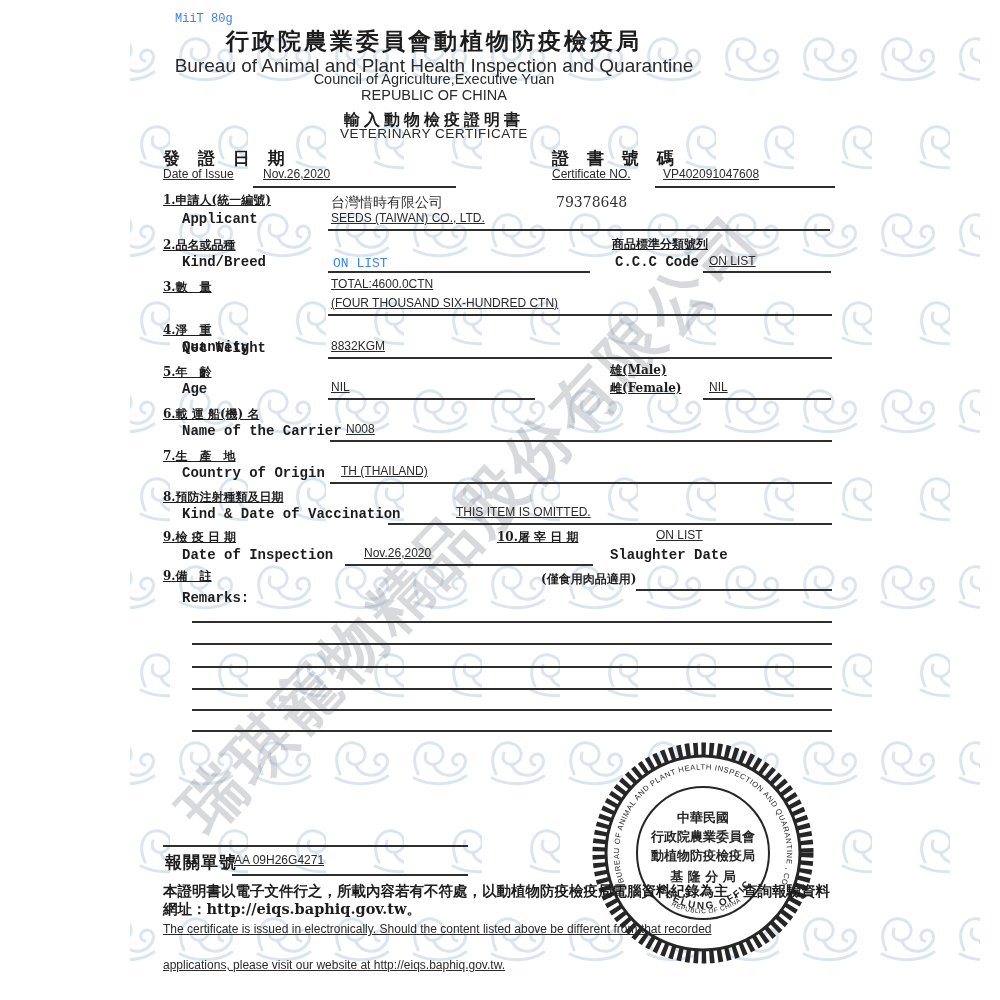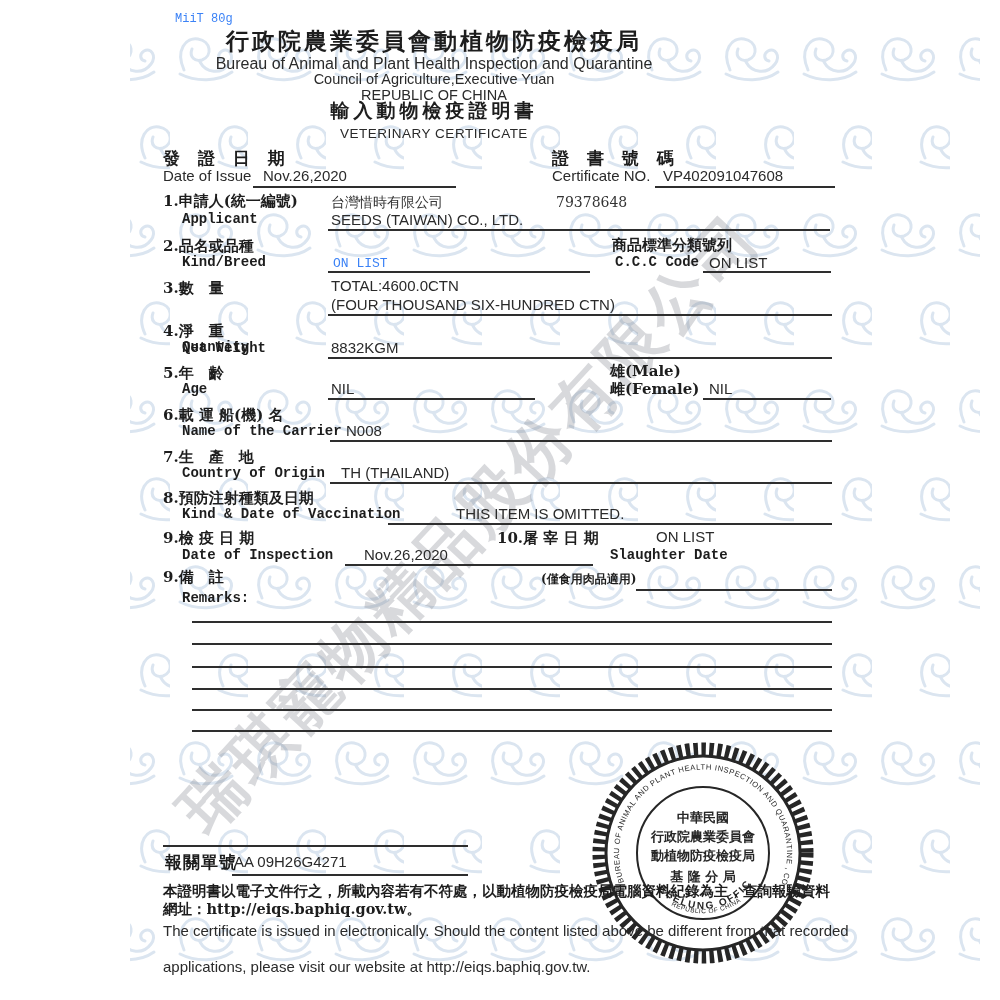--- a/index.html
+++ b/index.html
@@ -14,21 +14,21 @@
             color:rgba(125,130,140,0.30);z-index:1;}
   .content{position:absolute;left:0;top:0;width:1000px;height:1000px;z-index:2;}
   
   .zh{font-family:"DejaVu Serif","DejaVu Sans",serif;font-weight:bold;color:#1d1d1d;}
   .zhl{font-family:"DejaVu Serif","DejaVu Sans",serif;font-weight:normal;color:#333;}
   .mono{font-family:"Liberation Mono","DejaVu Sans Mono",monospace;font-weight:bold;color:#1d1d1d;}
   .monol{font-family:"Liberation Mono","DejaVu Sans Mono",monospace;font-weight:normal;color:#3b82f6;}
   .val{font-family:"Liberation Sans","DejaVu Sans",sans-serif;color:#2a2a2a;}
   .ctr{left:0;width:868px;text-align:center;}
   .line{position:absolute;border-bottom:2px solid #2e2e2e;height:0;}
-  .f15{font-size:15px;} .f14{font-size:14px;} .f13{font-size:13px;} .f12{font-size:12px;} .f16{font-size:17px;}
+  .f15{font-size:12px;text-decoration:underline;} .f14{font-size:14px;} .f13{font-size:13px;} .f12{font-size:12px;} .f16{font-size:17px;}
 </style>
 </head>
 <body>
 
 <div class="page">
 
   <svg class="wm-pattern" xmlns="http://www.w3.org/2000/svg" width="1000" height="1000">
     <defs>
       <pattern id="wm" width="78" height="176" patternUnits="userSpaceOnUse" x="14" y="30">
         <g stroke="#dbe5f0" stroke-width="3" fill="none" stroke-linecap="round">
@@ -42,24 +42,24 @@
     <rect x="130" y="25" width="850" height="960" fill="url(#wm)"></rect>
   </svg>
 
   <div class="wm-text">瑞琪寵物精品股份有限公司</div>
 
   <div class="content">
 
     <div class="abs monol f12" style="left:175px;top:12px;">MiiT 80g</div>
 
     <div class="abs ctr zh" style="top:26px;font-size:23px;letter-spacing:3px;">行政院農業委員會動植物防疫檢疫局</div>
-    <div class="abs ctr val" style="top:55px;font-size:16px;">Bureau of Animal and Plant Health Inspection and Quarantine</div>
+    <div class="abs ctr val" style="top:55px;font-size:19px;">Bureau of Animal and Plant Health Inspection and Quarantine</div>
     <div class="abs ctr val" style="top:71px;font-size:14.5px;">Council of Agriculture,Executive Yuan</div>
     <div class="abs ctr val" style="top:87px;font-size:14.5px;">REPUBLIC OF CHINA</div>
-    <div class="abs ctr zh" style="top:98px;font-size:19px;letter-spacing:4px;">輸入動物檢疫證明書</div>
+    <div class="abs ctr zh" style="top:110px;font-size:16px;letter-spacing:4px;">輸入動物檢疫證明書</div>
     <div class="abs ctr val" style="top:126px;font-size:13.5px;letter-spacing:0.5px;">VETERINARY CERTIFICATE</div>
 
     <div class="abs zh f16" style="left:163px;top:147px;letter-spacing:6px;">發 證 日 期</div>
     <div class="abs zh f16" style="left:552px;top:147px;letter-spacing:6px;">證 書 號 碼</div>
     <div class="abs val f15" style="left:163px;top:167px;">Date of Issue</div>
     <div class="abs val f15" style="left:263px;top:167px;">Nov.26,2020</div>
     <div class="line" style="left:253px;top:186px;width:203px;"></div>
     <div class="abs val f15" style="left:552px;top:167px;">Certificate NO.</div>
     <div class="abs val f15" style="left:663px;top:167px;">VP402091047608</div>
     <div class="line" style="left:655px;top:186px;width:180px;"></div>

